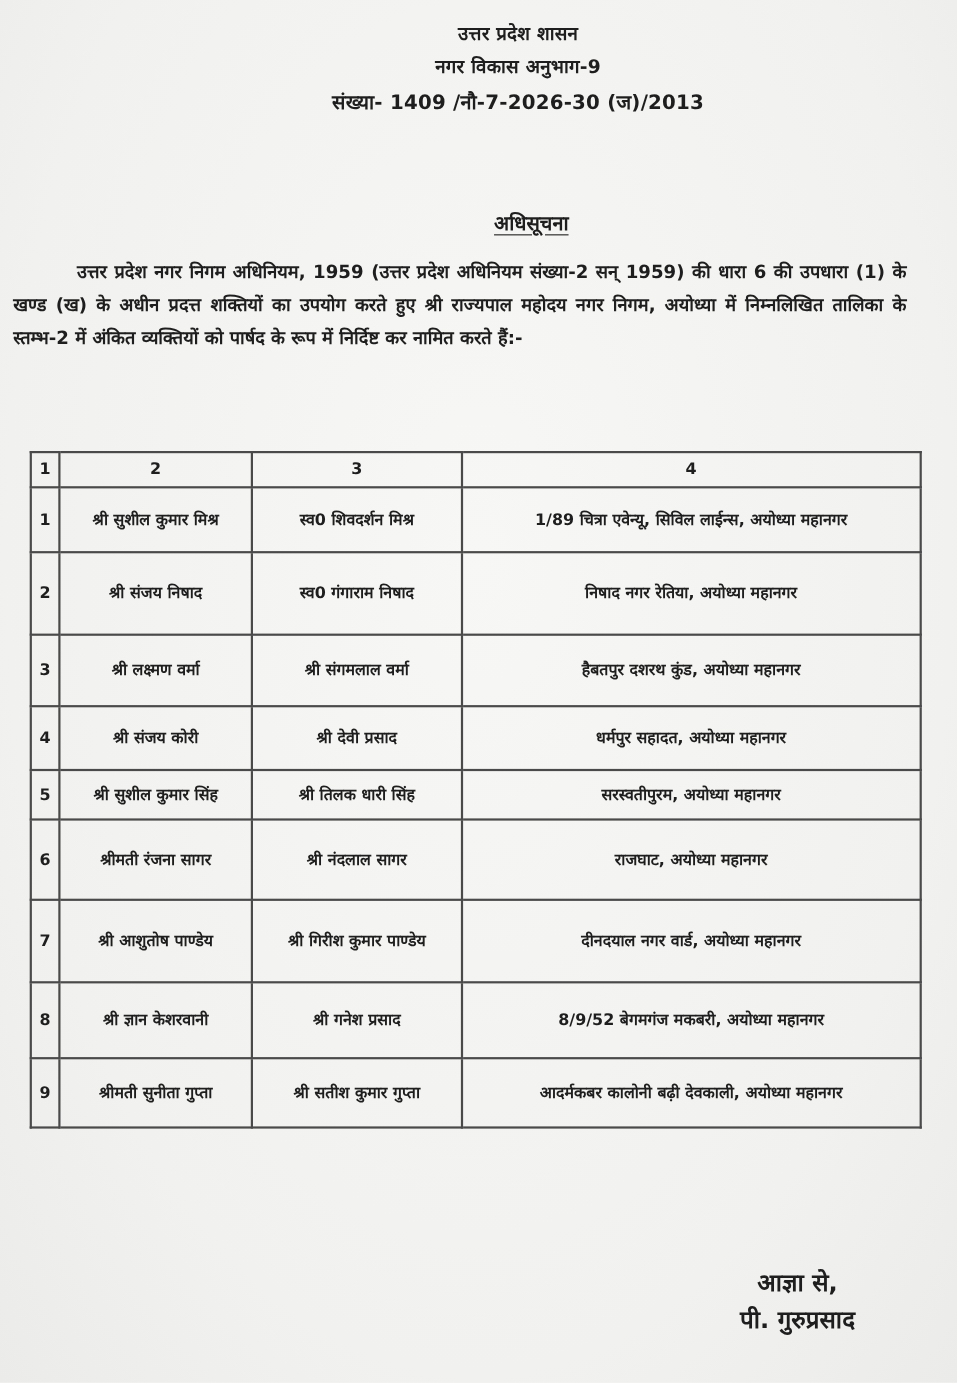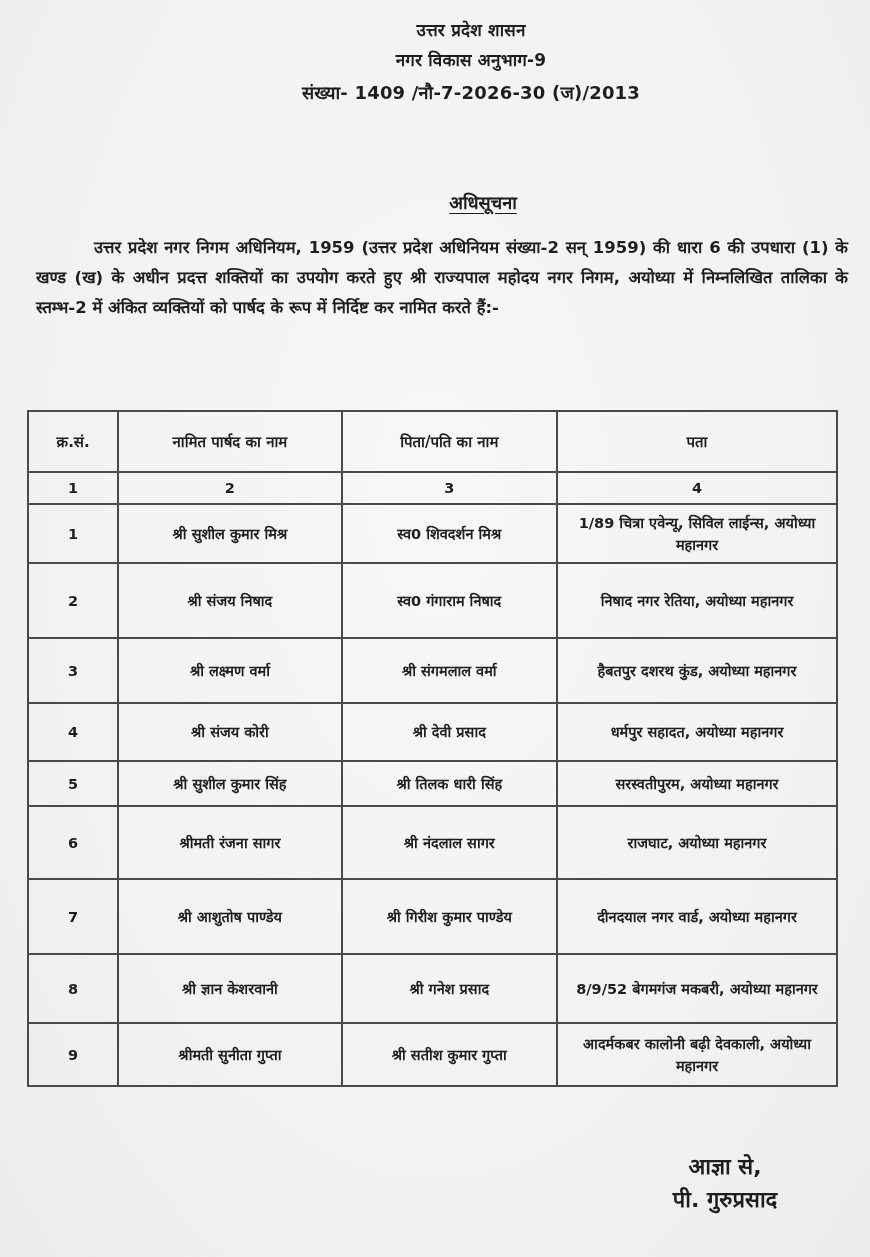--- a/index.html
+++ b/index.html
@@ -12,21 +12,21 @@
   }
   .page { position:absolute; left:0; top:0; width:870px; height:1257px;
     background: radial-gradient(ellipse at 50% 40%, #f7f7f5 0%, #f1f1ef 70%, #ebebea 100%); }
   .hdr { position:absolute; left:0; width:870px; text-align:center; font-weight:bold; font-size:17px; letter-spacing:0.2px;padding-left:36px; }
   .h1 { top:18px; }
   .h2 { top:48px; }
   .h3 { top:80px; font-size:18px; }
   .h4 { top:112px; font-size:18px; }
   .title { position:absolute; top:190px; left:0; width:870px; text-align:center; font-weight:bold; font-size:18px;padding-left:48px; }
   .title span { text-decoration:underline; text-underline-offset:4px; }
-  .para { position:absolute; top:233px; left:36px; width:812px; font-size:16.5px; font-weight:bold; line-height:30px; text-align:justify; text-indent:58px; }
+  .para { position:absolute; top:233px; left:12px; width:812px; font-size:16.5px; font-weight:bold; line-height:30px; text-align:justify; text-indent:58px; }
   table.grid { position:absolute; left:27px; top:410px; width:811px; border-collapse:collapse; font-weight:bold; font-size:14.5px; }
   table.grid td, table.grid th { border:2px solid #4a4a4a; text-align:center; vertical-align:middle; padding:0 3px; line-height:22px; }
   table.grid th { font-weight:bold; font-size:15px; }
   .c1 { width:84px; } .c2 { width:221px; } .c3 { width:213px; } .c4 { width:279px; }
   .sig { position:absolute; left:600px; width:250px; text-align:center; font-weight:bold; font-size:22px; }
   .s1 { top:1150px; } .s2 { top:1183px; } .s3 { top:1220px; }
 </style>
 </head>
 <body>
 
@@ -37,26 +37,20 @@
   <div class="hdr h3">संख्या- 1409 /नौ-7-2026-30 (ज)/2013</div>
 
   <div class="title">
     <span>अधिसूचना</span>
   </div>
 
   <div class="para">उत्तर प्रदेश नगर निगम अधिनियम, 1959 (उत्तर प्रदेश अधिनियम संख्या-2 सन् 1959) की धारा 6 की उपधारा (1) के खण्ड (ख) के अधीन प्रदत्त शक्तियों का उपयोग करते हुए श्री राज्यपाल महोदय नगर निगम, अयोध्या में निम्नलिखित तालिका के स्तम्भ-2 में अंकित व्यक्तियों को पार्षद के रूप में निर्दिष्ट कर नामित करते हैं:-</div>
 
   <table class="grid">
     <tbody>
-        <tr style="height:61px">
-      <th class="c1">क्र.सं.</th>
-      <th class="c2">नामित पार्षद का नाम</th>
-      <th class="c3">पिता/पति का नाम</th>
-      <th class="c4">पता</th>
-    </tr>
     <tr style="height:32px">
       <td>1</td>
       <td>2</td>
       <td>3</td>
       <td>4</td>
     </tr>
     <tr style="height:59px">
       <td>1</td>
       <td>श्री सुशील कुमार मिश्र</td>
       <td>स्व0 शिवदर्शन मिश्र</td>

